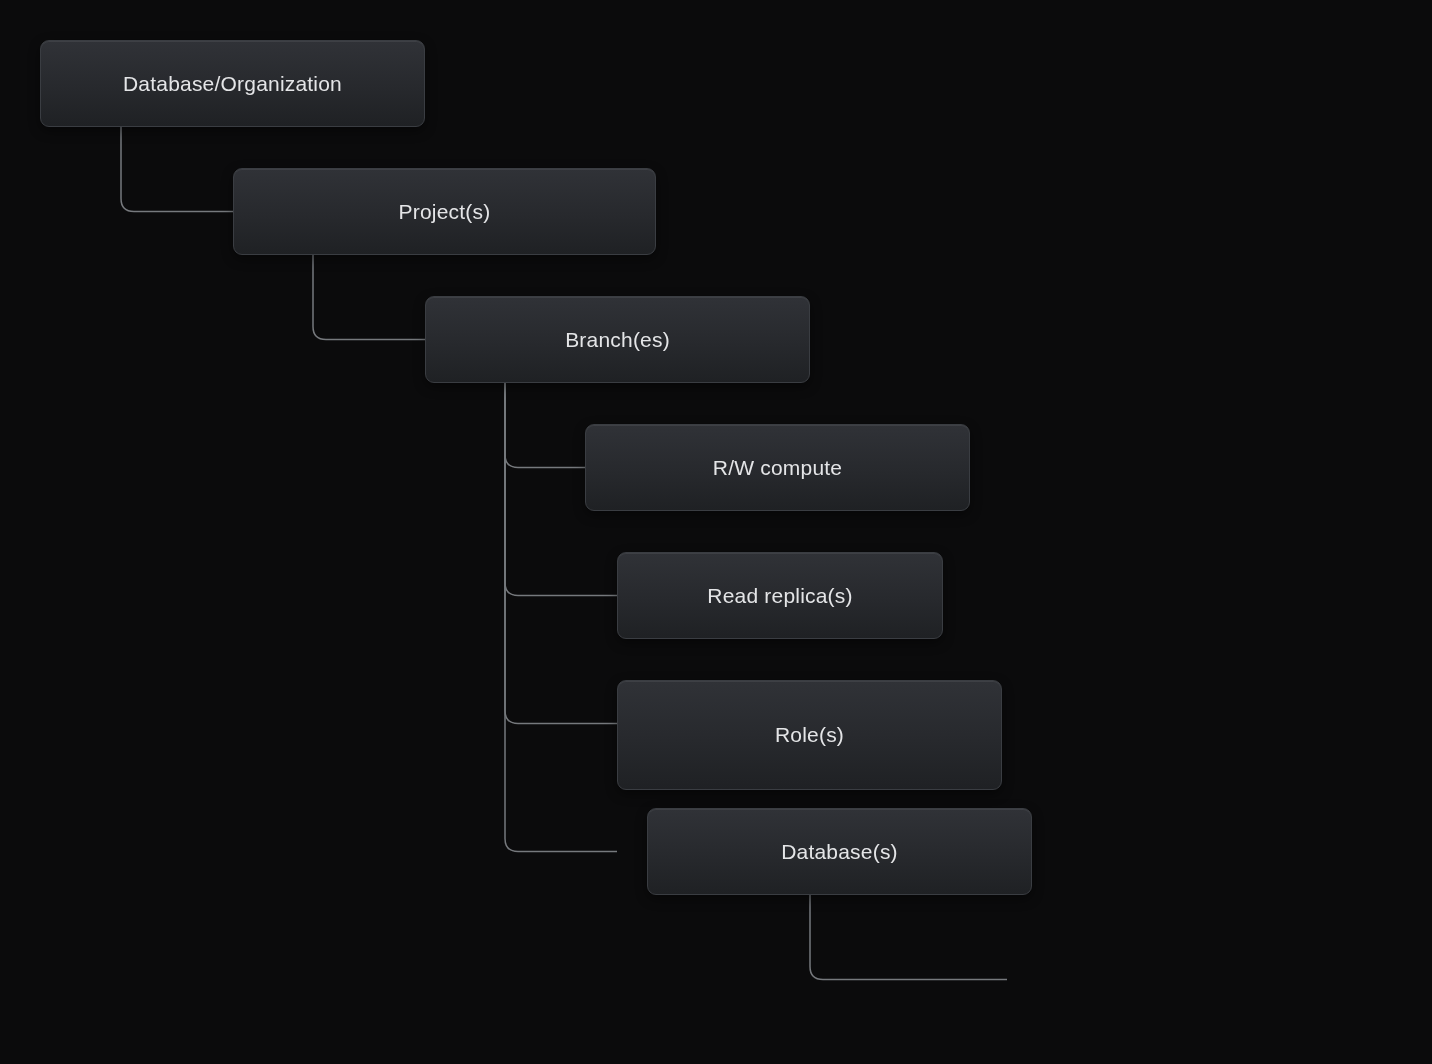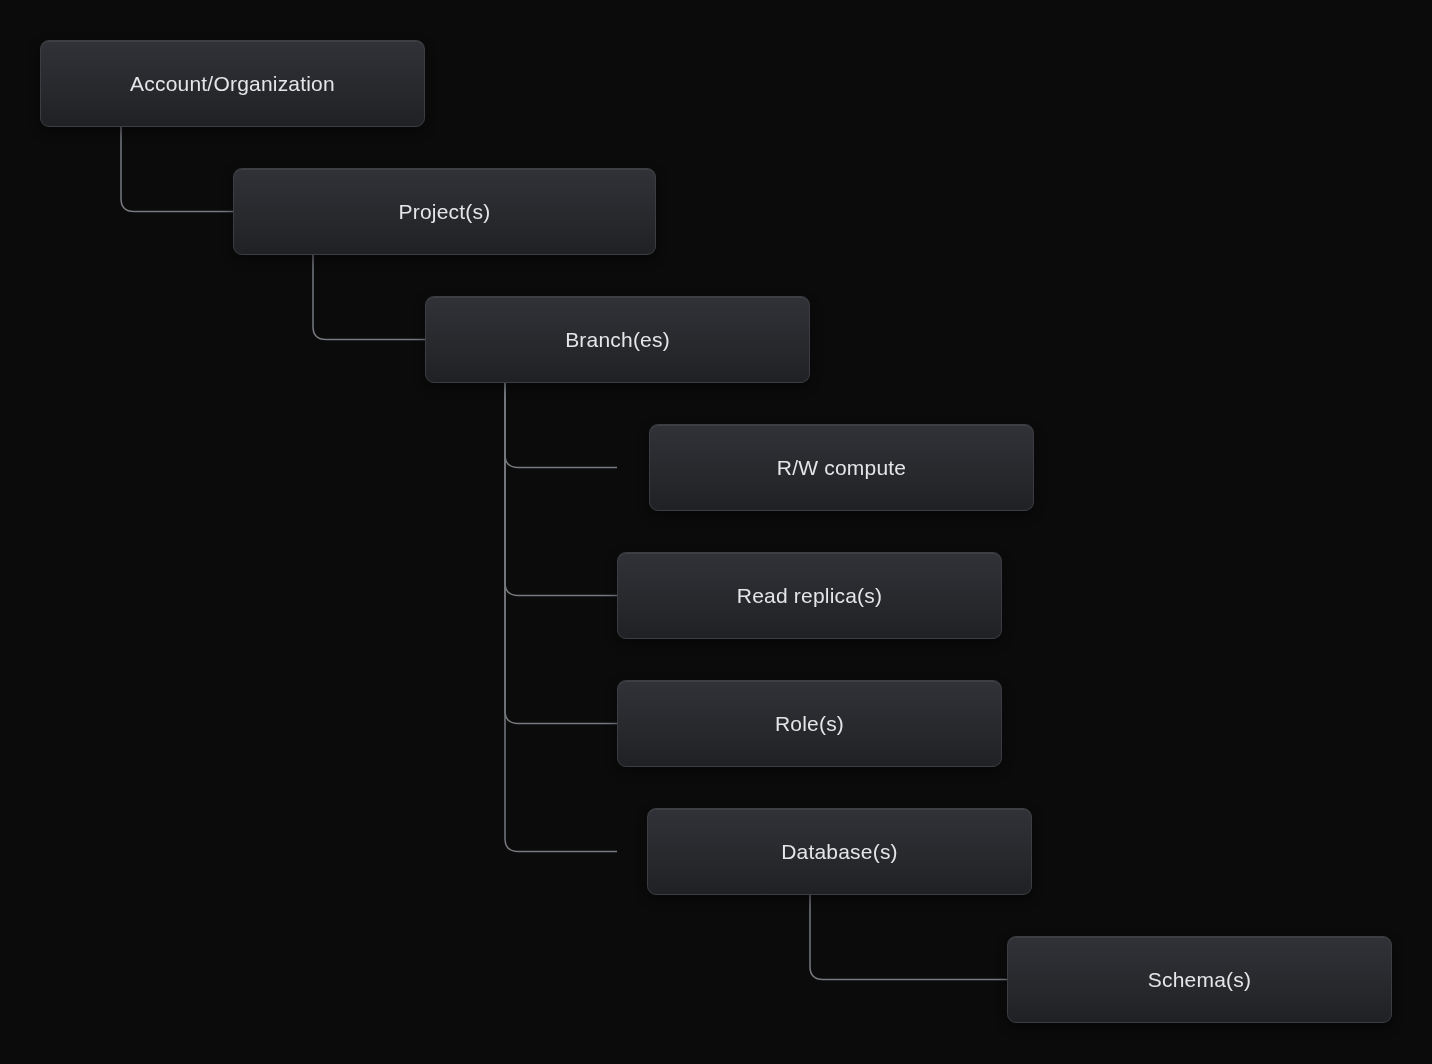--- a/index.html
+++ b/index.html
@@ -50,44 +50,41 @@
       <path d="M 121 127 L 121 198.5 Q 121 211.5 134 211.5 L 233 211.5" fill="none" stroke="#76797d" stroke-width="1.5"></path>
       <path d="M 313 255 L 313 326.5 Q 313 339.5 326 339.5 L 425 339.5" fill="none" stroke="#76797d" stroke-width="1.5"></path>
       <path d="M 505 383 L 505 454.5 Q 505 467.5 518 467.5 L 617 467.5" fill="none" stroke="#76797d" stroke-width="1.5"></path>
       <path d="M 505 383 L 505 582.5 Q 505 595.5 518 595.5 L 617 595.5" fill="none" stroke="#76797d" stroke-width="1.5"></path>
       <path d="M 505 383 L 505 710.5 Q 505 723.5 518 723.5 L 617 723.5" fill="none" stroke="#76797d" stroke-width="1.5"></path>
       <path d="M 505 383 L 505 838.5 Q 505 851.5 518 851.5 L 617 851.5" fill="none" stroke="#76797d" stroke-width="1.5"></path>
       <path d="M 810 895 L 810 966.5 Q 810 979.5 823 979.5 L 1007 979.5" fill="none" stroke="#76797d" stroke-width="1.5"></path>
     </svg>
 
   <div class="node" id="node-account" style="left: 40px; top: 40px; width: 385px; height: 87px;">
-    <span class="node-label">Account/Organization</span>
+    <span class="node-label">Database/Organization</span>
   </div>
 
   <div class="node" id="node-projects" style="left: 233px; top: 168px; width: 423px; height: 87px;">
     <span class="node-label">Project(s)</span>
   </div>
 
   <div class="node" id="node-branches" style="left: 425px; top: 296px; width: 385px; height: 87px;">
     <span class="node-label">Branch(es)</span>
   </div>
 
-  <div class="node" id="node-rw-compute" style="left: 649px; top: 424px; width: 385px; height: 87px;">
+  <div class="node" id="node-rw-compute" style="left: 585px; top: 424px; width: 385px; height: 87px;">
     <span class="node-label">R/W compute</span>
   </div>
 
-  <div class="node" id="node-read-replicas" style="left: 617px; top: 552px; width: 385px; height: 87px;">
+  <div class="node" id="node-read-replicas" style="left: 617px; top: 552px; width: 326px; height: 87px;">
     <span class="node-label">Read replica(s)</span>
   </div>
 
-  <div class="node" id="node-roles" style="left: 617px; top: 680px; width: 385px; height: 87px;">
+  <div class="node" id="node-roles" style="left: 617px; top: 680px; width: 385px; height: 110px;">
     <span class="node-label">Role(s)</span>
   </div>
 
   <div class="node" id="node-databases" style="left: 647px; top: 808px; width: 385px; height: 87px;">
     <span class="node-label">Database(s)</span>
   </div>
 
-  <div class="node" id="node-schemas" style="left: 1007px; top: 936px; width: 385px; height: 87px;">
-    <span class="node-label">Schema(s)</span>
-  </div>
 
 </div>
 
 </body></html>

